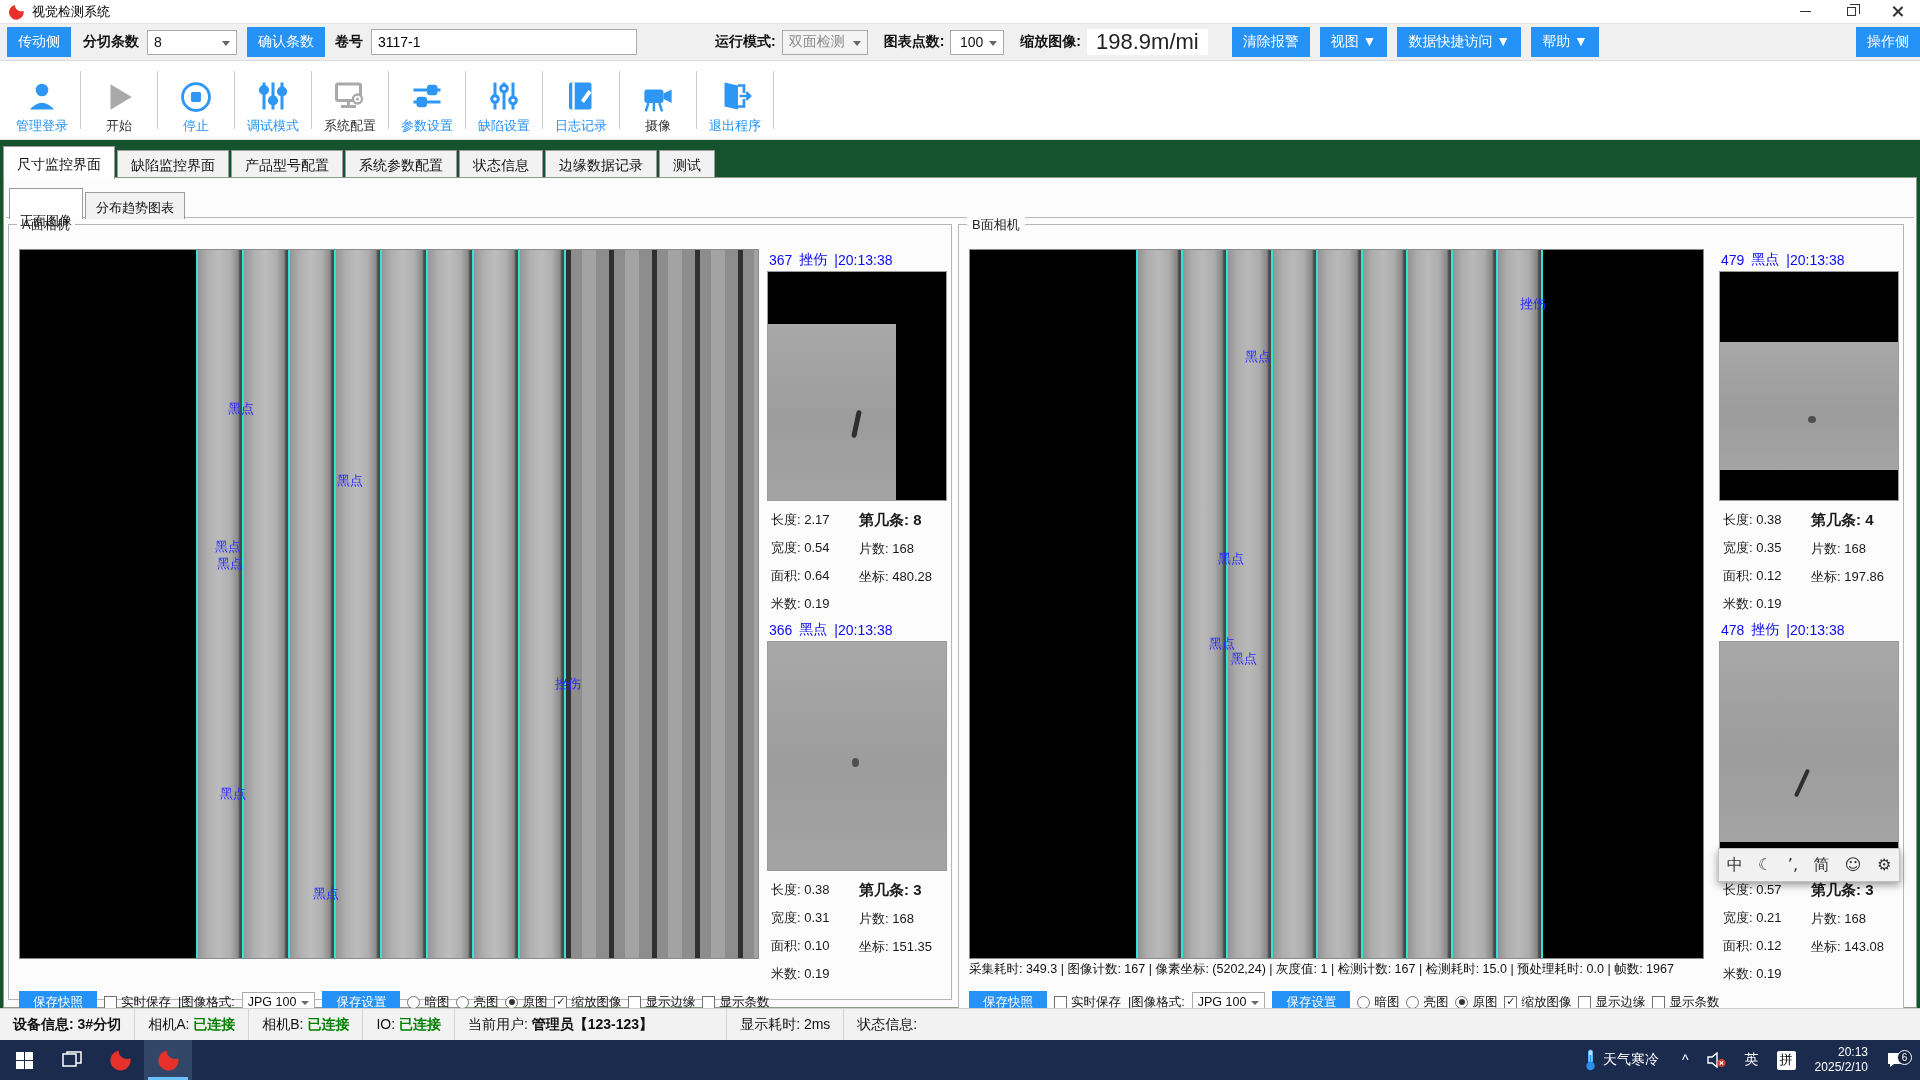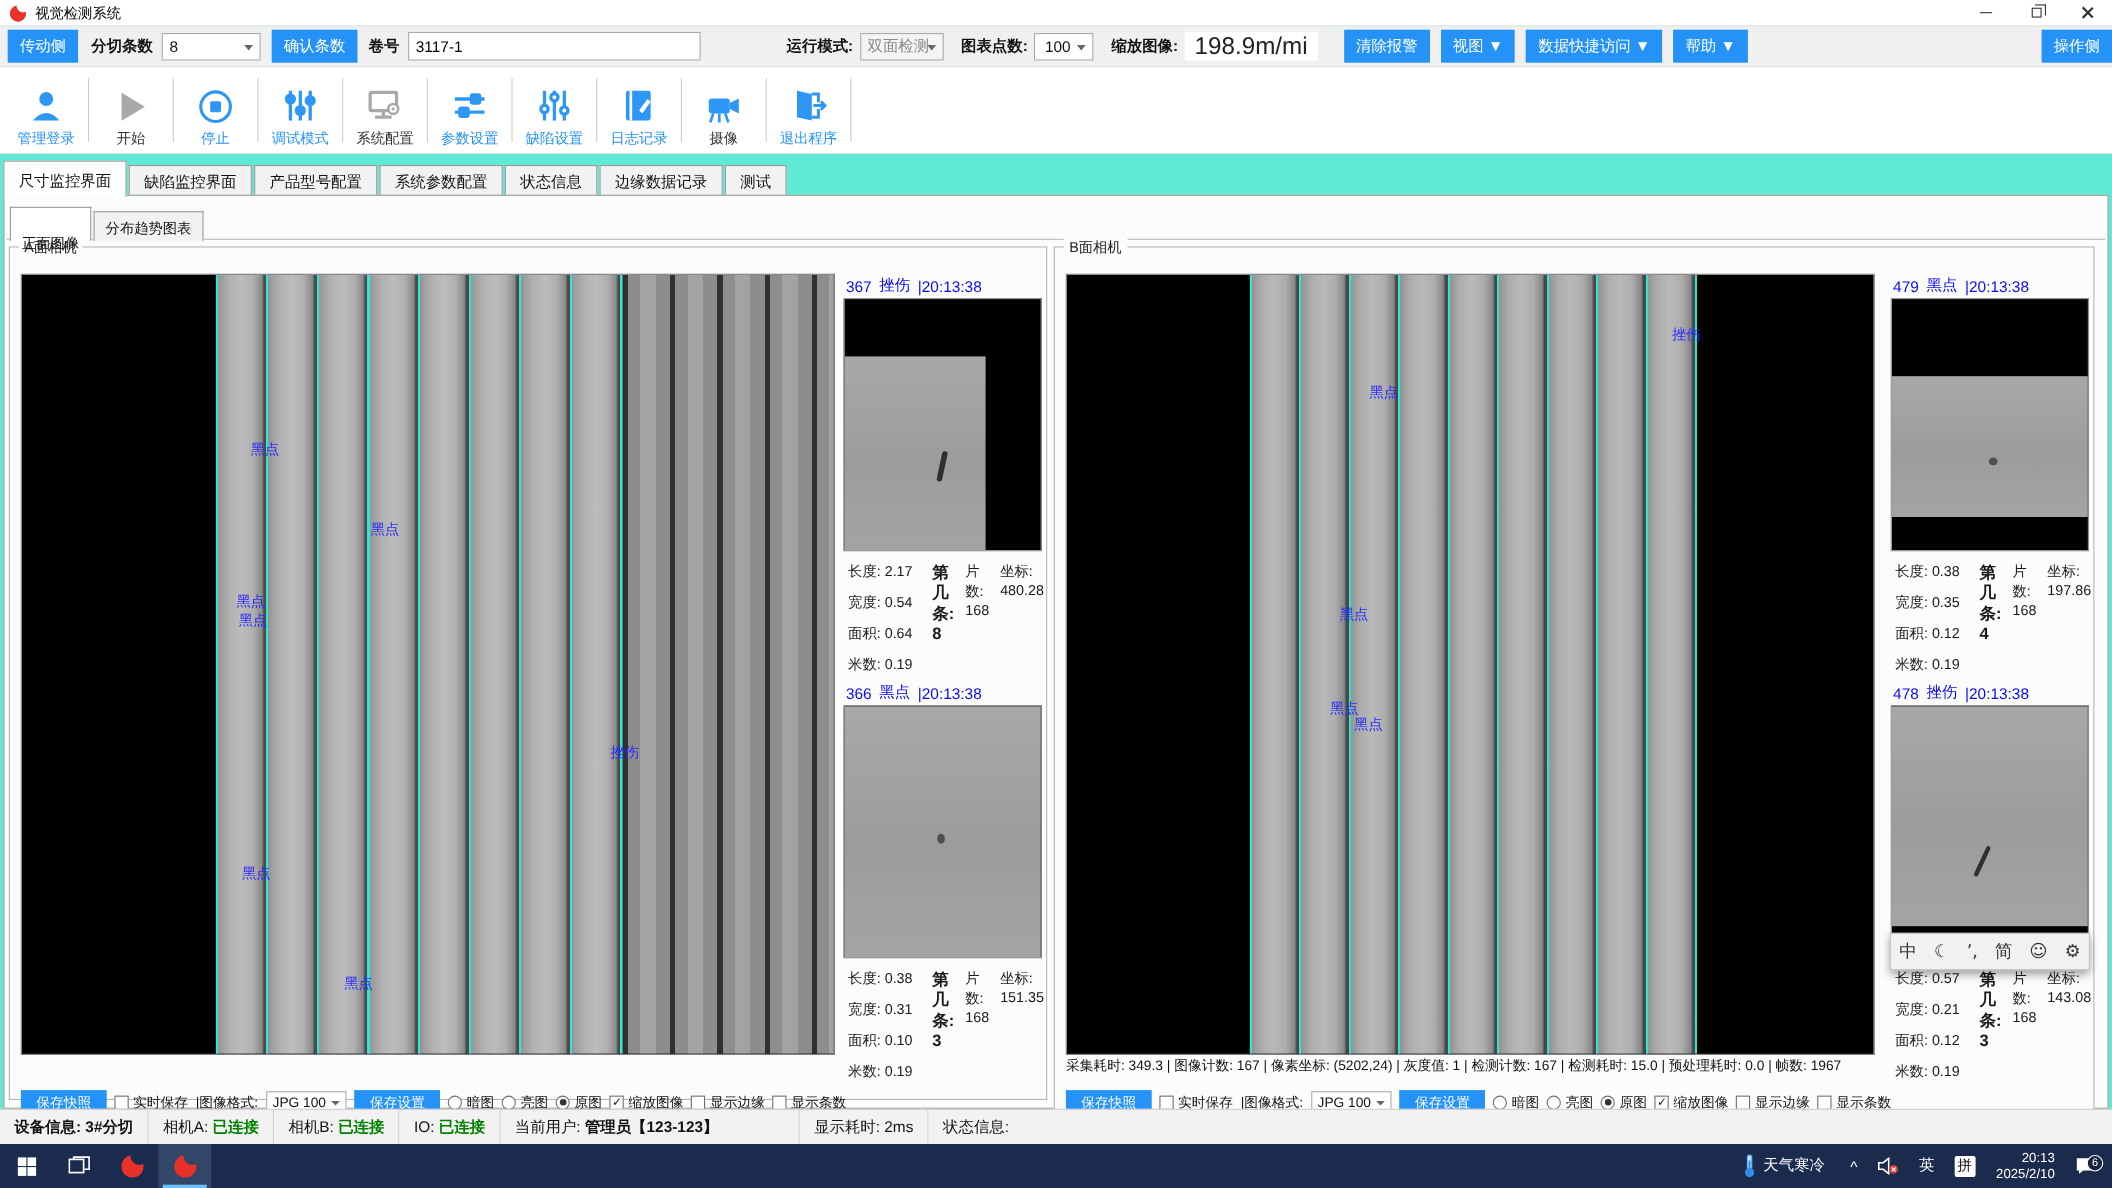--- a/index.html
+++ b/index.html
@@ -1,18 +1,18 @@
 <!DOCTYPE html>
 <html><head>
 <meta charset="utf-8">
 <style>
   * { box-sizing: border-box; margin: 0; padding: 0; }
   html,body { background:#444; }
   body { font-family:"Liberation Sans","DejaVu Sans",sans-serif; }
-  #root { position:relative; width:1920px; height:1080px; background:#5eead4; overflow:hidden; font-size:14px; color:#111; }
+  #root { position:relative; width:1920px; height:1080px; background:#14532d; overflow:hidden; font-size:14px; color:#111; }
 
   
   .titlebar { position:absolute; left:0; top:0; width:1920px; height:24px; background:#fff; border-bottom:1px solid #e3e3e3; display:flex; align-items:center; }
   .titlebar .logo { margin-left:8px; width:16px; height:16px; }
   .titlebar .title { margin-left:8px; font-size:13px; color:#000; }
   .winbtns { margin-left:auto; display:flex; height:24px; }
   .winbtn { width:46px; height:24px; display:flex; align-items:center; justify-content:center; }
   .glyph-min { width:11px; height:1px; background:#333; display:block; }
   .glyph-restore { position:relative; width:9px; height:9px; border:1px solid #333; display:block; }
   .glyph-restore::before { content:""; position:absolute; left:2px; top:-4px; width:9px; height:9px; border:1px solid #333; border-bottom:none; border-left:none; }
@@ -64,21 +64,21 @@
   .cyan-b { left:166px; width:407px; background:repeating-linear-gradient(90deg,#2ee6d6 0px,#2ee6d6 2px,transparent 2px,transparent 45px); }
   .cam-label { position:absolute; color:#2a2aff; font-size:13px; white-space:nowrap; }
 
   
   .defcol { position:absolute; width:182px; top:24px; height:750px; }
   .group-a .defcol { left:758px; } .group-b .defcol { left:760px; }
   .def-head { height:22px; display:flex; align-items:center; gap:7px; font-size:14px; color:#0a0af0; padding-left:2px; white-space:nowrap; }
   .thumb { width:180px; height:230px; background:#000; border:1px solid #9a9a9a; position:relative; overflow:hidden; }
   .def-stats { display:flex; padding:10px 0 0 4px; font-size:13px; color:#1a1a1a; }
   .def-stats .col-l { width:88px; display:flex; flex-direction:column; gap:10px; }
-  .def-stats .col-r { flex:1; display:flex; flex-direction:row; gap:10px; }
+  .def-stats .col-r { flex:1; display:flex; flex-direction:column; gap:10px; }
   .def-stats .big { font-weight:bold; font-size:15px; }
   .def-entry2 { margin-top:6px; }
   
   .t-gray { position:absolute; background:linear-gradient(180deg,#a8a8a8,#9c9c9c 55%,#a4a4a4); }
   .t-streak { position:absolute; background:#2f2f2f; border-radius:3px; }
   .t-dot { position:absolute; background:#4f4f4f; border-radius:50%; }
 
   
   .pstatus { position:absolute; left:10px; top:736px; font-size:12.5px; color:#111; white-space:nowrap; }
   .pcontrols { position:absolute; left:10px; top:753px; height:22px; display:flex; align-items:center; gap:7px; font-size:12.5px; white-space:nowrap;margin-top:13px; }
@@ -141,21 +141,21 @@
   <div class="toolbar">
     <div class="btn-blue" style="margin-left:7px;">传动侧</div>
     <span class="tb-label" style="margin-left:12px;">分切条数</span>
     <div class="combo" style="margin-left:8px; width:90px;">
         <span>8</span>
       </div>
     <div class="btn-blue" style="margin-left:10px;">确认条数</div>
     <span class="tb-label" style="margin-left:10px;">卷号</span>
     <input class="tb-input" style="margin-left: 8px;" value="3117-1">
     <span class="tb-label" style="margin-left:78px;">运行模式:</span>
-    <div class="combo gray" style="margin-left:6px; width:76px;">
+    <div class="combo gray" style="margin-left:6px; width:86px;">
         <span>双面检测</span>
       </div>
     <span class="tb-label" style="margin-left:16px;">图表点数:</span>
     <div class="combo" style="margin-left:6px; width:54px;justify-content:flex-end;">
         <span>100</span>
       </div>
     <span class="tb-label" style="margin-left:16px;">缩放图像:</span>
     <div class="speedbox" style="margin-left:6px;">198.9m/mi</div>
     <div class="btn-blue" style="margin-left:24px;">清除报警</div>
     <div class="btn-blue" style="margin-left:10px;">视图 ▼</div>

